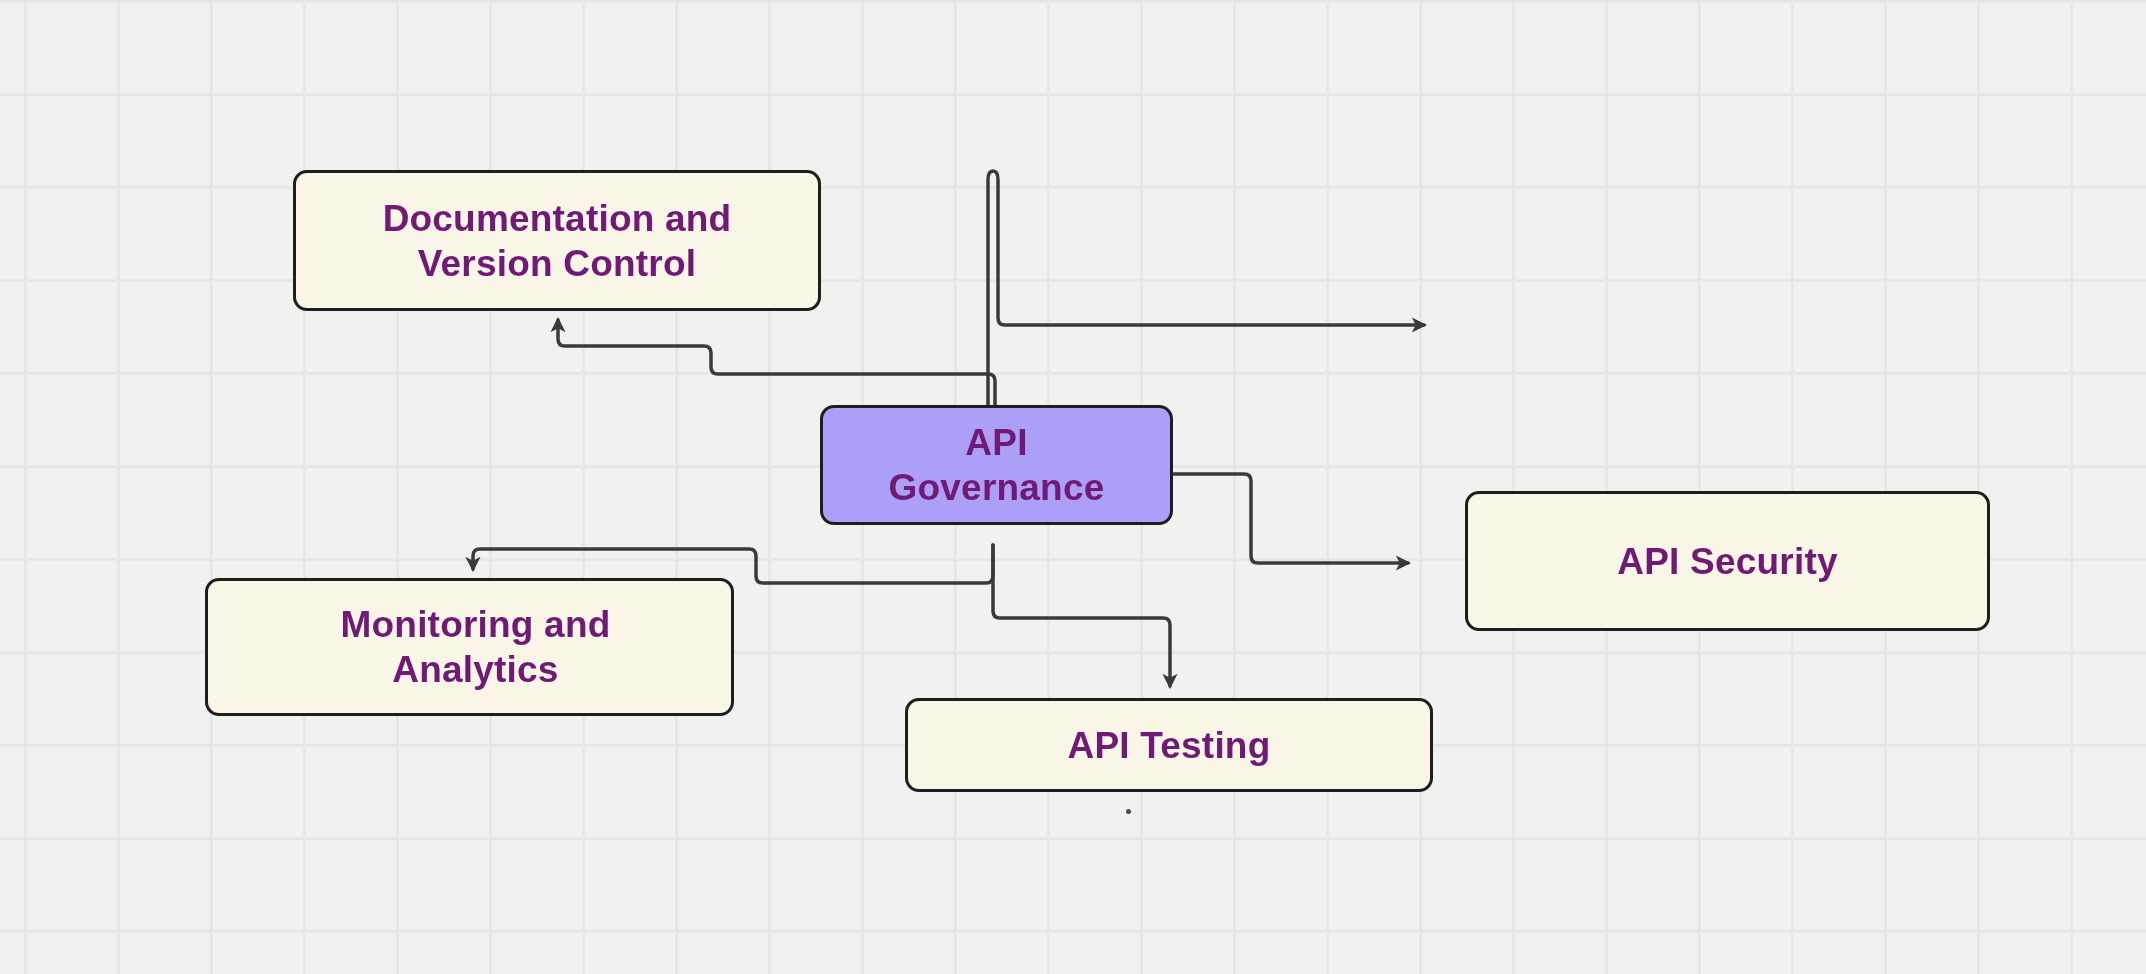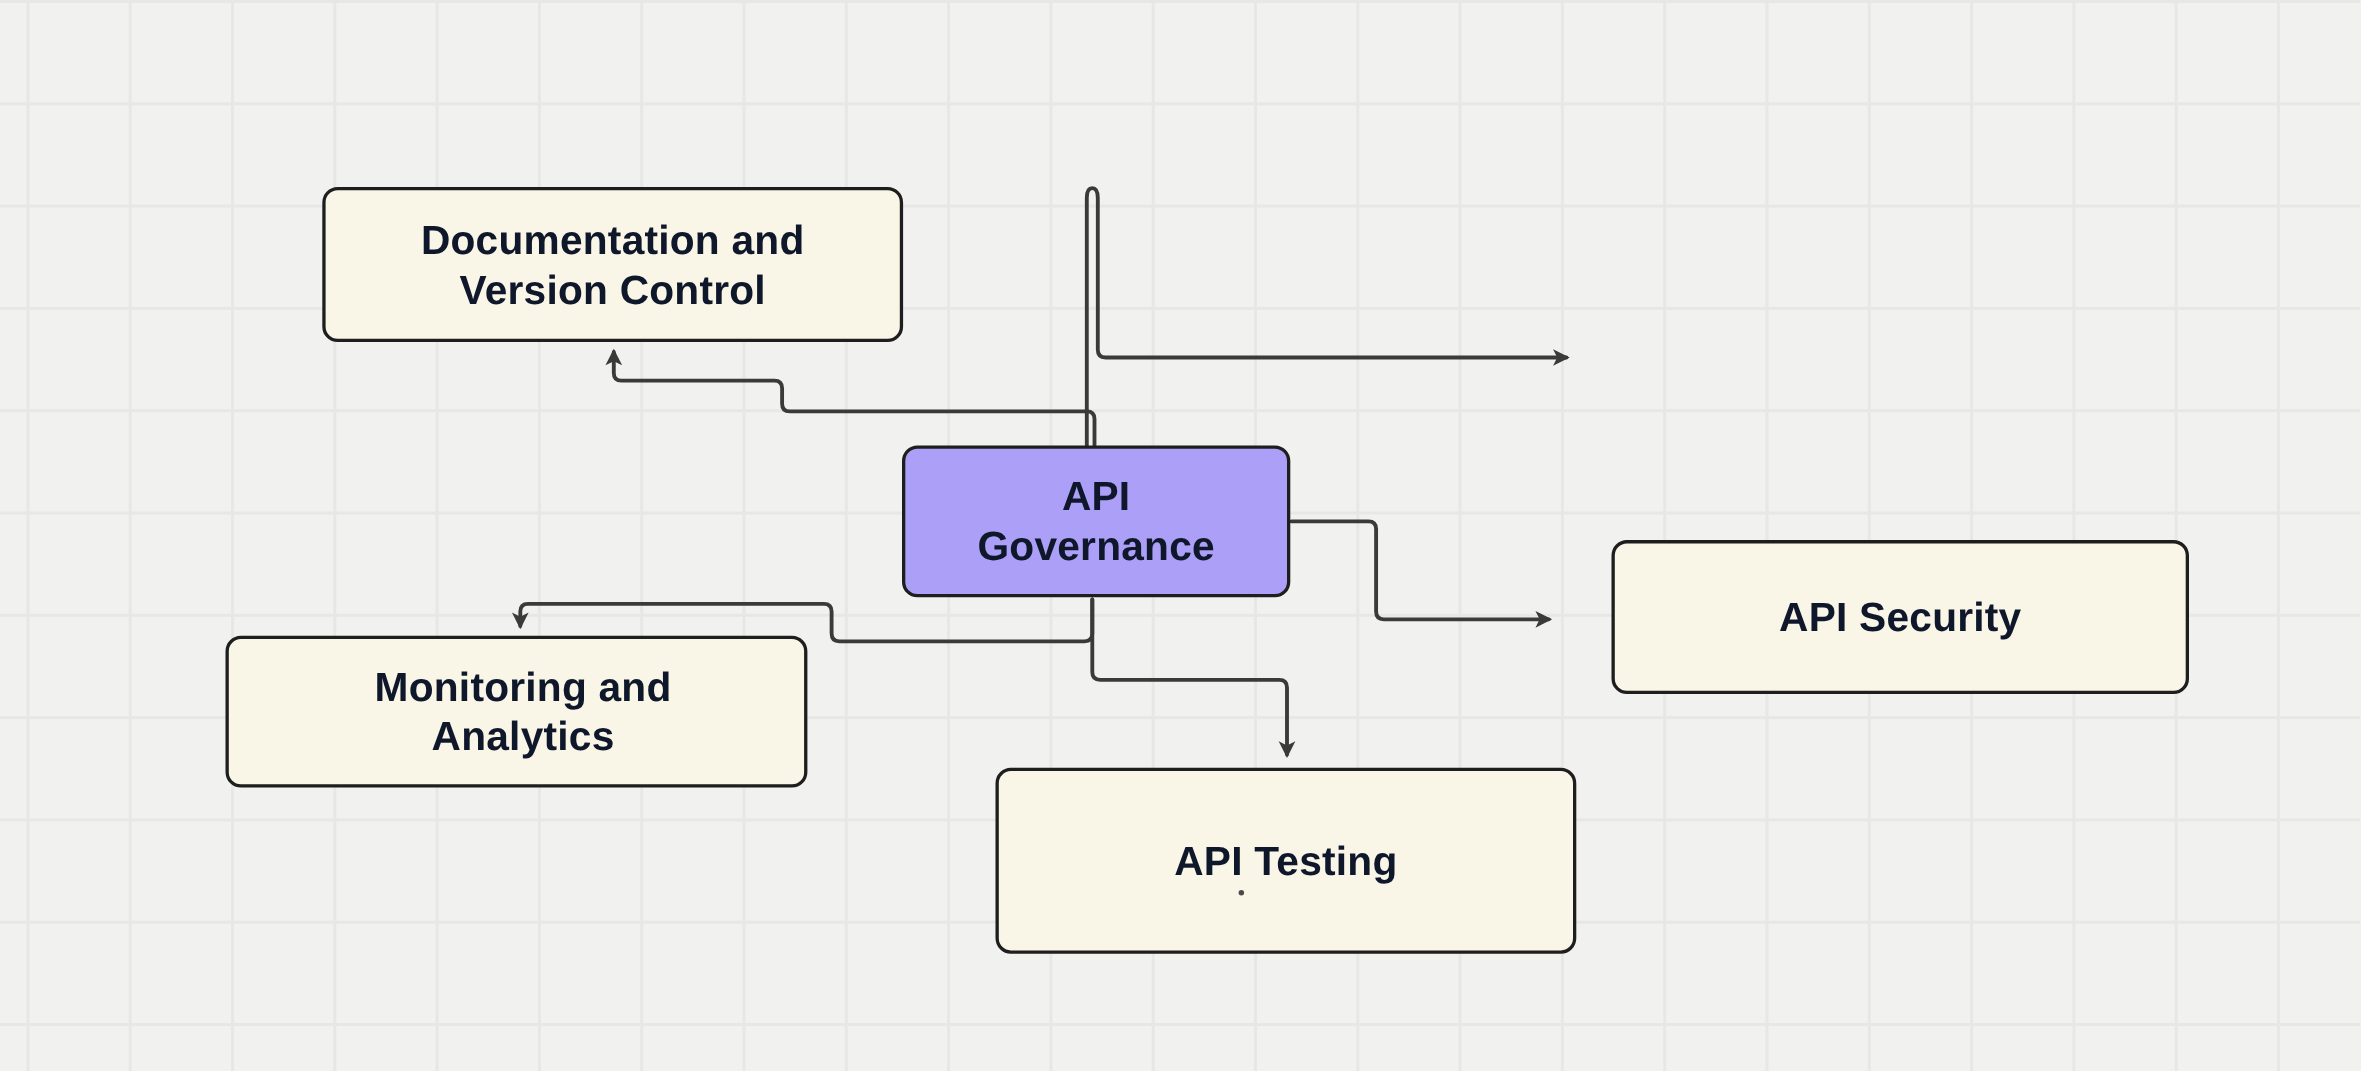--- a/index.html
+++ b/index.html
@@ -36,21 +36,21 @@
   .node {
     position: absolute;
     box-sizing: border-box;
     background: var(--node-fill, #f9f5e7);
     border: 3.5px solid var(--stroke, #1e1e1e);
     border-radius: 14px;
     display: flex;
     align-items: center;
     justify-content: center;
     text-align: center;
-    color: #0f172a;
+    color: #701a75;
     font-weight: 700;
     font-size: 37px;
     line-height: 45px;
     white-space: pre-line;
     letter-spacing: 0.2px;
   }
   .node--accent {
     background: var(--accent-fill, #ac9ff7);
   }
   .cursor-dot {
@@ -81,25 +81,25 @@
 
     <path class="edge" marker-end="url(#arrow)" d="M 993 545 L 993 576 Q 993 583 986 583 L 763 583 Q 756 583 756 576 L 756 556 Q 756 549 749 549 L 480 549 Q 473 549 473 556 L 473 569"></path>
 
     <path class="edge" marker-end="url(#arrow)" d="M 993 545 L 993 611 Q 993 618 1000 618 L 1163 618 Q 1170 618 1170 625 L 1170 686"></path>
   </svg>
 
   <div class="node" style="left:293px; top:170px; width:528px; height:141px;">Documentation and
 Version Control</div>
 
 
-  <div class="node node--accent" style="left:820px; top:405px; width:353px; height:138px;">API
+  <div class="node node--accent" style="left:820px; top:405px; width:353px; height:120px;">API
 Governance</div>
 
   <div class="node" style="left:1465px; top:491px; width:525px; height:140px;">API Security</div>
 
   <div class="node" style="left:205px; top:578px; width:529px; height:138px;padding-left:12px;">Monitoring and
 Analytics</div>
 
-  <div class="node" style="left:905px; top:698px; width:528px; height:169px;">API Testing</div>
+  <div class="node" style="left:905px; top:698px; width:528px; height:94px;">API Testing</div>
 
   <div class="cursor-dot" style="left:1126px; top:809px;"></div>
 
 </div>
 
 </body></html>

